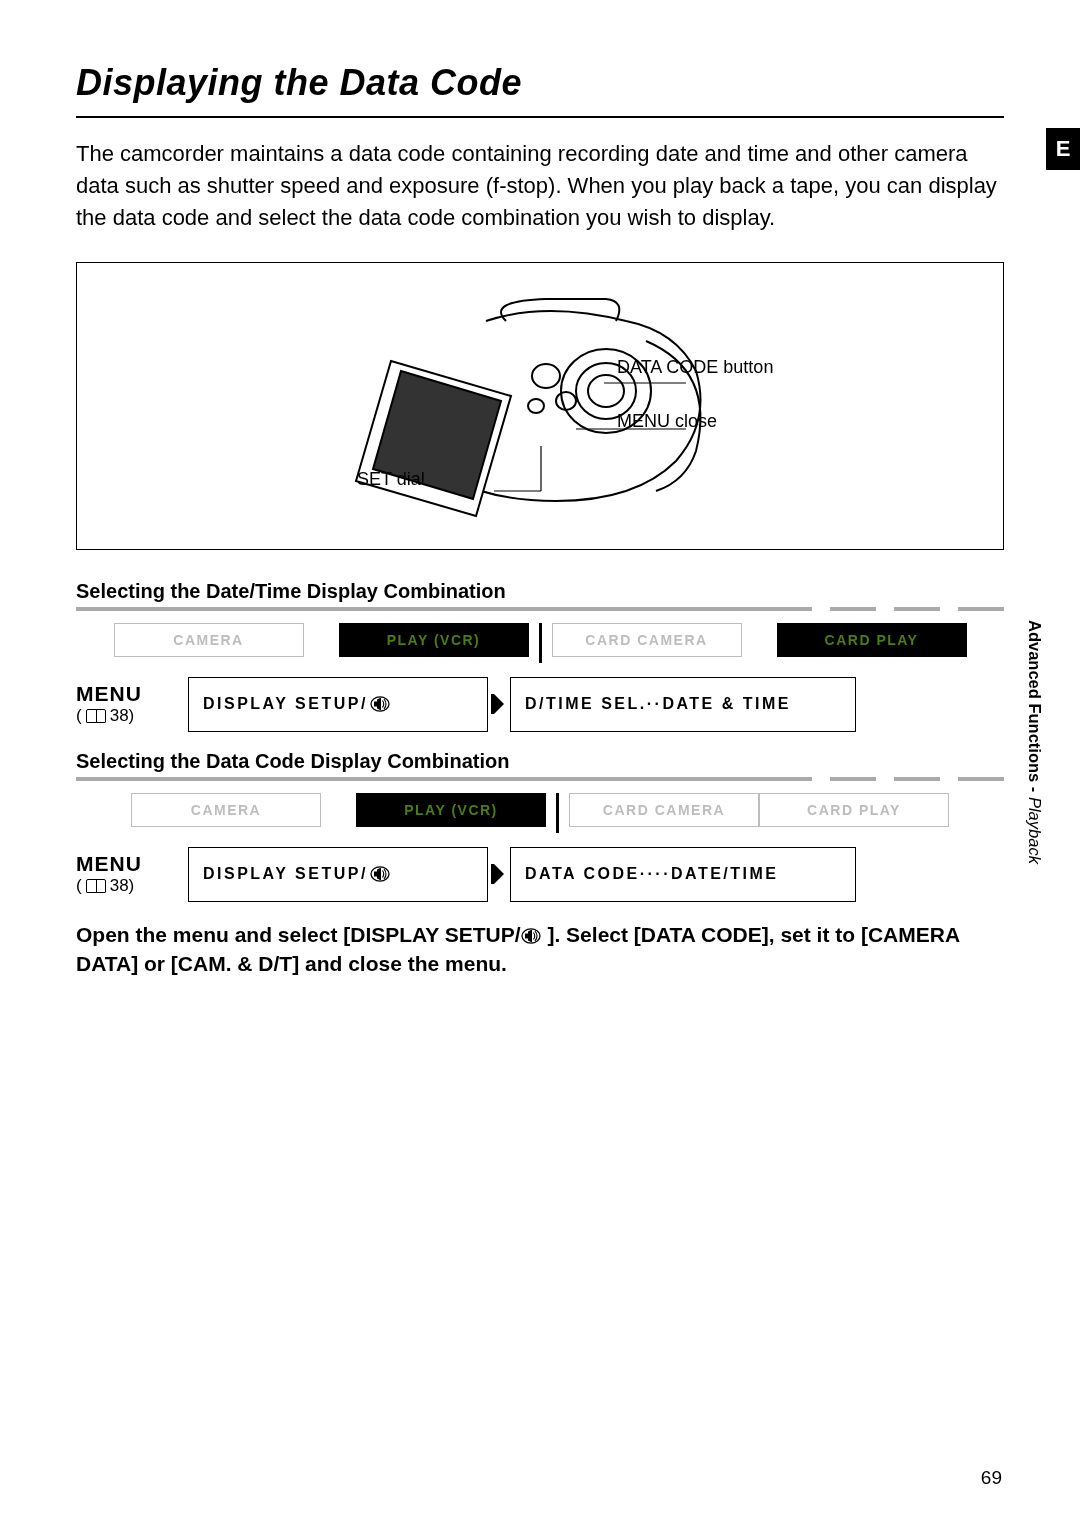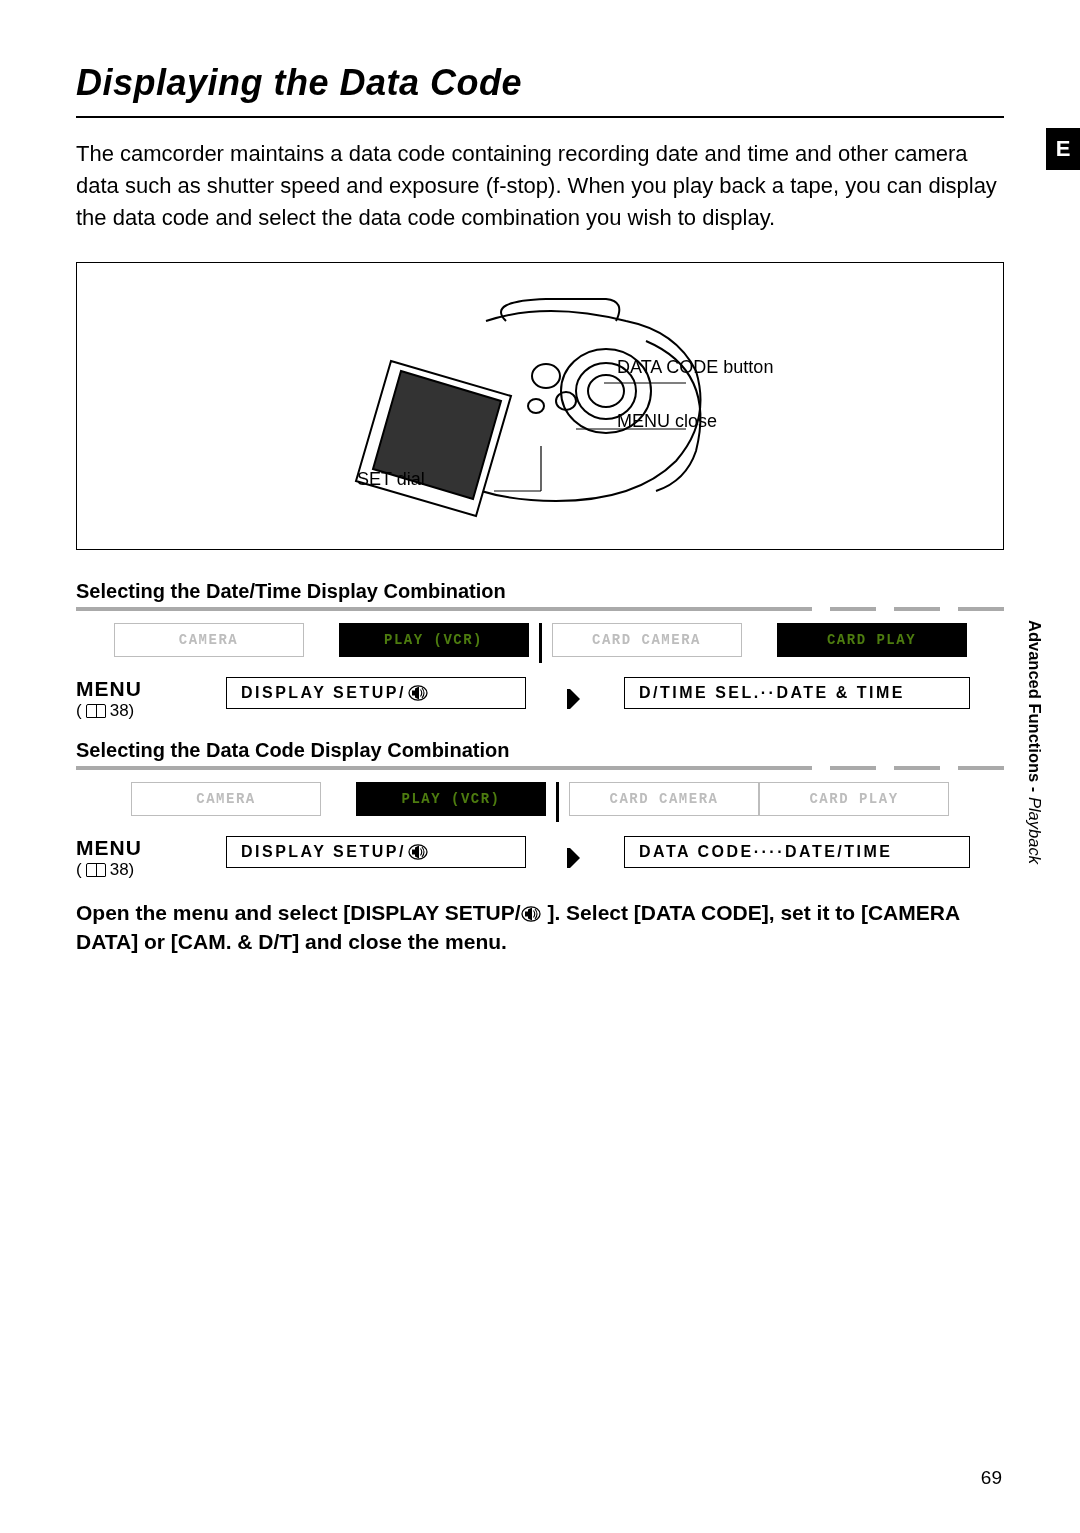--- a/index.html
+++ b/index.html
@@ -57,21 +57,20 @@
     background: #aaa;
   }
   .section-underline .seg.long { flex: 1; }
   .section-underline .seg + .seg { margin-left: 18px; }
   .modes-row {
     display: flex;
     gap: 0;
     margin-bottom: 14px;
     align-items: stretch;
     justify-content: center;
-    font-family: Liberation Mono, monospace;
   }
   .mode-cell {
     width: 190px;
     height: 34px;
     border: 1.5px solid #000;
     display: flex;
     align-items: center;
     justify-content: center;
     font-size: 14px;
     font-weight: 700;
@@ -91,21 +90,20 @@
     width: 3px;
     background: #000;
     margin: 0 10px;
     height: 40px;
     align-self: center;
   }
   .menu-row {
     display: flex;
     align-items: stretch;
     margin-bottom: 18px;
-    gap: 38px;
   }
   .menu-label-block {
     width: 112px;
     padding-right: 8px;
     display: flex;
     flex-direction: column;
     justify-content: center;
     align-items: flex-start;
   }
   .menu-label {
@@ -128,21 +126,21 @@
     display: inline-block;
   }
   .book-icon::after {
     content: "";
     position: absolute;
     left: 50%; top: 0; bottom: 0;
     width: 1px; background: #000;
   }
   .menu-box {
     border: 1.5px solid #000;
-    height: 32px;
+    height: 55px;
     display: flex;
     align-items: center;
     padding: 0 14px;
     font-size: 16px;
     font-weight: 700;
     letter-spacing: 2.5px;
   }
   .menu-box.left { width: 300px; }
   .menu-box.right { width: 346px; }
   .menu-arrow {

